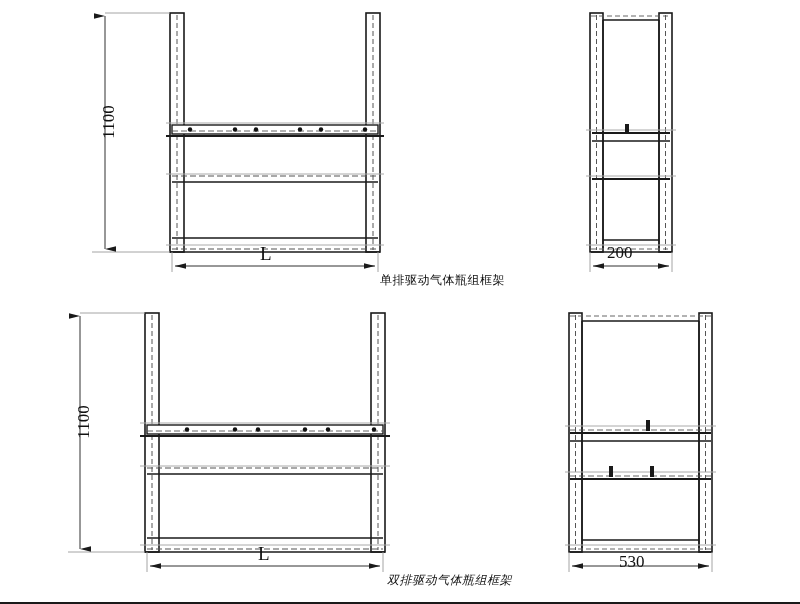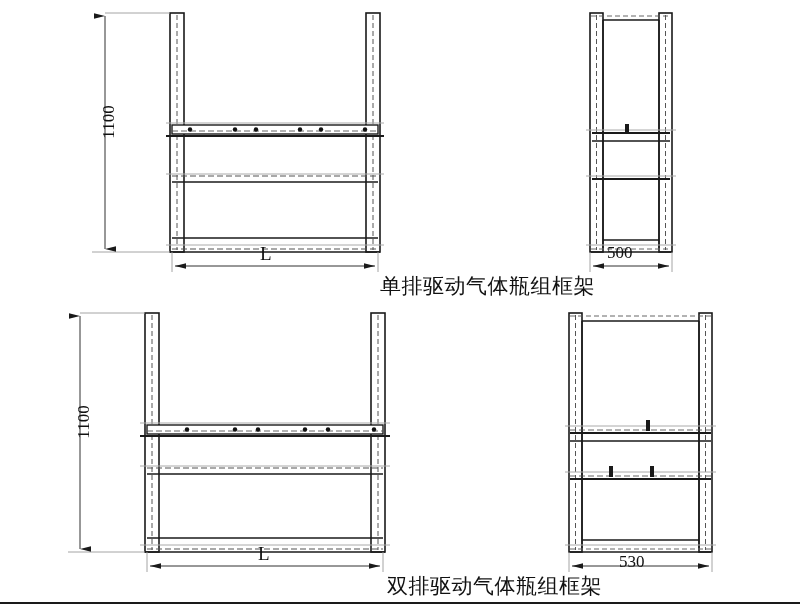--- a/index.html
+++ b/index.html
@@ -22,21 +22,21 @@
   svg.drawing {
     position: absolute;
     left: 0;
     top: 0;
     width: 800px;
     height: 604px;
   }
   .cap {
     position: absolute;
     font-family: "DejaVu Sans", "Liberation Sans", sans-serif;
-    font-size: 21px;
+    font-size: 12px;
     color: #111;
     letter-spacing: 0.5px;
     white-space: nowrap;
   }
   .dimtxt {
     position: absolute;
     font-family: "Liberation Serif", "DejaVu Serif", serif;
     font-size: 17px;
     color: #111;
     white-space: nowrap;
@@ -264,25 +264,25 @@
         <line x1="712" y1="552" x2="712" y2="572" stroke="#9a9a9a" stroke-width="0.9"></line>
         <line x1="572" y1="566" x2="709" y2="566" stroke="#1a1a1a" stroke-width="0.9" marker-start="url(#arrowL)" marker-end="url(#arrowR)"></line>
       </g>
     </g>
   </svg>
 
   <div class="dimtxt vert" style="left:79px; top:112px; width:60px; text-align:center;">1100</div>
 
   <div class="dimtxt big" style="left:260px; top:243px;">L</div>
 
-  <div class="dimtxt" style="left:607px; top:243px;">500</div>
+  <div class="dimtxt" style="left:607px; top:243px;">200</div>
 
   <div class="cap" style="left:380px; top:272px;">单排驱动气体瓶组框架</div>
 
   <div class="dimtxt vert" style="left:54px; top:412px; width:60px; text-align:center;">1100</div>
 
   <div class="dimtxt big" style="left:258px; top:543px;">L</div>
 
   <div class="dimtxt" style="left:619px; top:543px;margin-top:9px;">530</div>
 
-  <div class="cap" style="left:387px; top:572px;">双排驱动气体瓶组框架</div>
+  <div class="cap" style="left:387px; top:572px;font-style:italic;">双排驱动气体瓶组框架</div>
 
 </div>
 
 </body></html>

